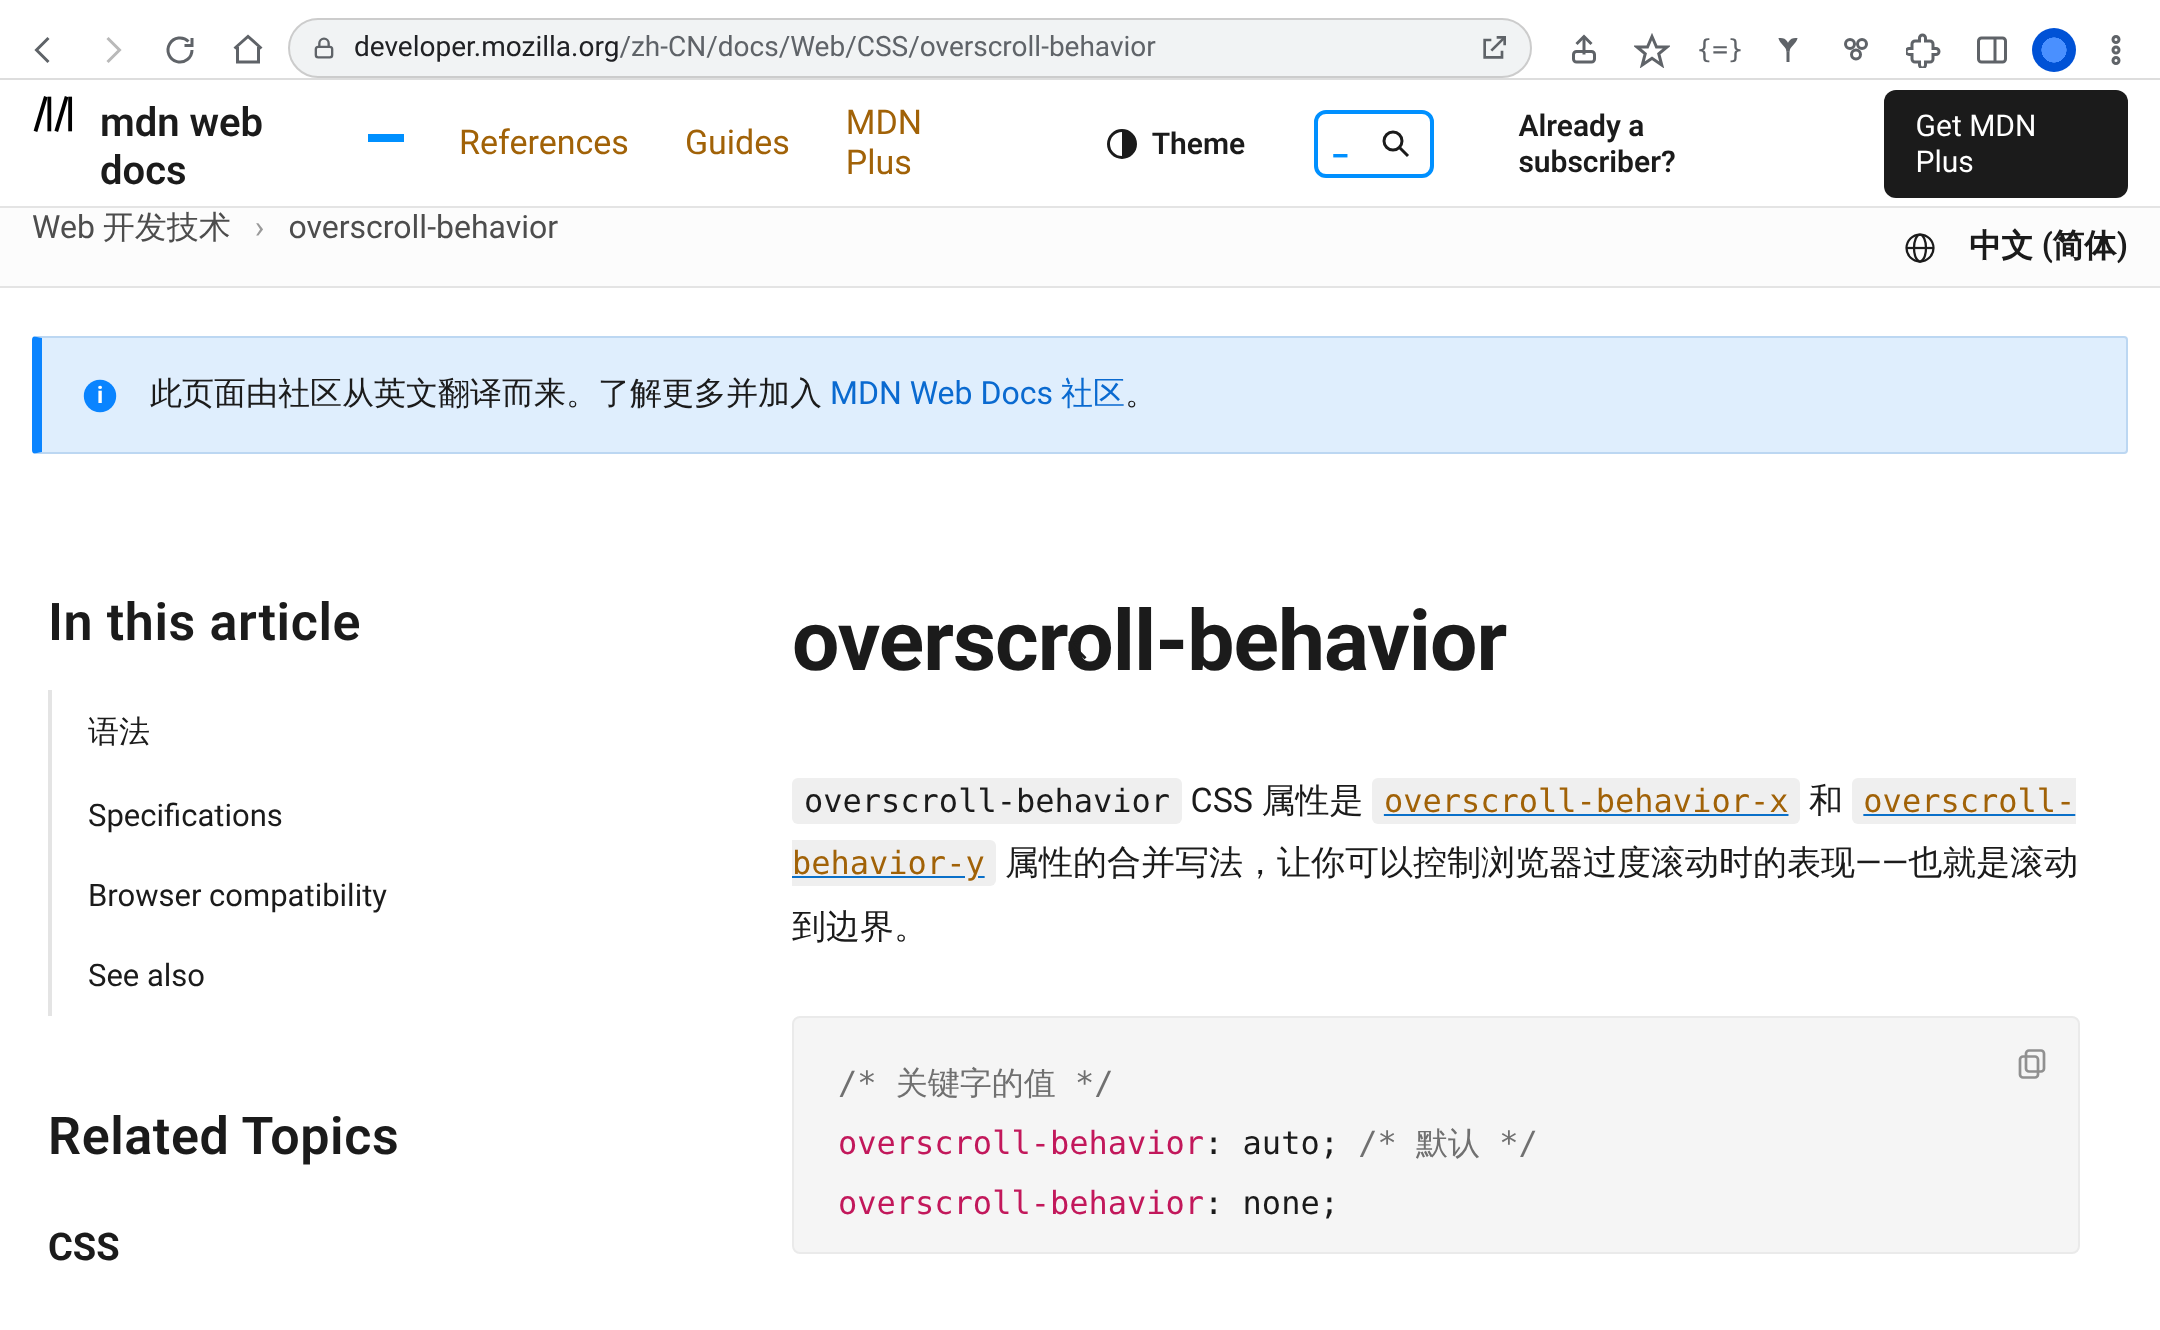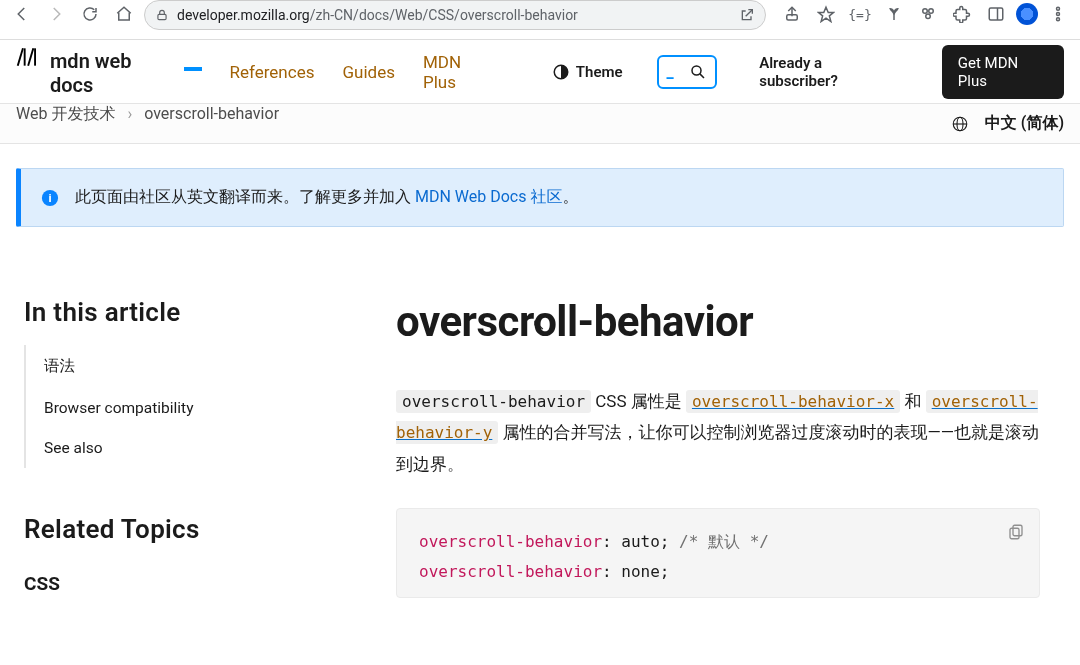--- a/index.html
+++ b/index.html
@@ -1,19 +1,19 @@
 <!DOCTYPE html>
 <html><head>
 <meta charset="utf-8">
 <style>
   * { box-sizing: border-box; margin: 0; padding: 0; }
   html, body { width: 1080px; height: 665px; font-family: -apple-system, BlinkMacSystemFont, "Segoe UI", Roboto, Helvetica, Arial, sans-serif; color: #1b1b1b; background: #fff; overflow: hidden; }
 
   
-  .chrome-bar { height: 40px; display: flex; align-items: flex-start; padding: 0 8px; gap: 6px; border-bottom: 1px solid #ddd; background: #fff; }
+  .chrome-bar { height: 40px; display: flex; align-items: flex-end; padding: 0 8px; gap: 6px; border-bottom: 1px solid #ddd; background: #fff; }
   .chrome-icon { width: 28px; height: 28px; display: flex; align-items: center; justify-content: center; color: #5f6368; border-radius: 50%; cursor: pointer; }
   .chrome-icon svg { width: 18px; height: 18px; stroke: currentColor; fill: none; stroke-width: 2; }
   .chrome-icon.disabled { color: #b9b9b9; }
   .omnibox { flex: 1; height: 30px; border: 1px solid #ccc; border-radius: 16px; background: #f1f3f4; display: flex; align-items: center; padding: 0 10px; gap: 8px; color: #202124; font-size: 14px; }
   .omnibox .lock { width: 14px; height: 14px; }
   .omnibox .url-text { flex: 1; white-space: nowrap; overflow: hidden; }
   .omnibox .url-text .dim { color: #5f6368; }
   .ext-row { display: flex; align-items: center; gap: 6px; padding-left: 6px; }
   .chrome-avatar { width: 22px; height: 22px; border-radius: 50%; background: radial-gradient(circle at 50% 50%, #4a90ff 0%, #4a90ff 40%, #0052d6 41%, #0052d6 100%); }
 
@@ -225,38 +225,40 @@
           <span>此页面由社区从英文翻译而来。了解更多并加入 </span><a href="#">MDN Web Docs 社区</a><span>。</span>
         </span>
       </div>
     </div>
 
     <div class="cols">
       <aside class="sidebar">
         <h2>In this article</h2>
         <div class="toc">
           <div class="toc-item">语法</div>
+          <div class="toc-item">Specifications</div>
           <div class="toc-item">Browser compatibility</div>
           <div class="toc-item">See also</div>
         </div>
         <h2 class="related">Related Topics</h2>
         <div class="related-sub">CSS</div>
       </aside>
 
       <main class="main">
         <h1>overscroll-behavior</h1>
         <p class="lede">
           <code>overscroll-behavior</code><span> CSS 属性是 </span><a href="#"><code>overscroll-behavior-x</code></a><span> 和 </span><a href="#"><code>overscroll-behavior-y</code></a><span> 属性的合并写法，让你可以控制浏览器过度滚动时的表现——也就是滚动到边界。</span>
         </p>
 
         <div class="code-block">
           <div class="copy"><svg viewBox="0 0 24 24">
                 <rect x="8" y="3" width="12" height="14" rx="2"></rect>
                 <rect x="4" y="7" width="12" height="14" rx="2"></rect>
               </svg></div>
+          <div class="code-line"><span class="tok-comment">/* 关键字的值 */</span></div>
           <div class="code-line"><span class="tok-prop">overscroll-behavior</span><span class="tok-punc">: </span><span class="tok-val">auto</span><span class="tok-punc">; </span><span class="tok-comment">/* 默认 */</span></div>
           <div class="code-line"><span class="tok-prop">overscroll-behavior</span><span class="tok-punc">: </span><span class="tok-val">none</span><span class="tok-punc">;</span></div>
         </div>
       </main>
     </div>
   </div>
 </div>
 
 <div class="cursor">↖</div>
 

